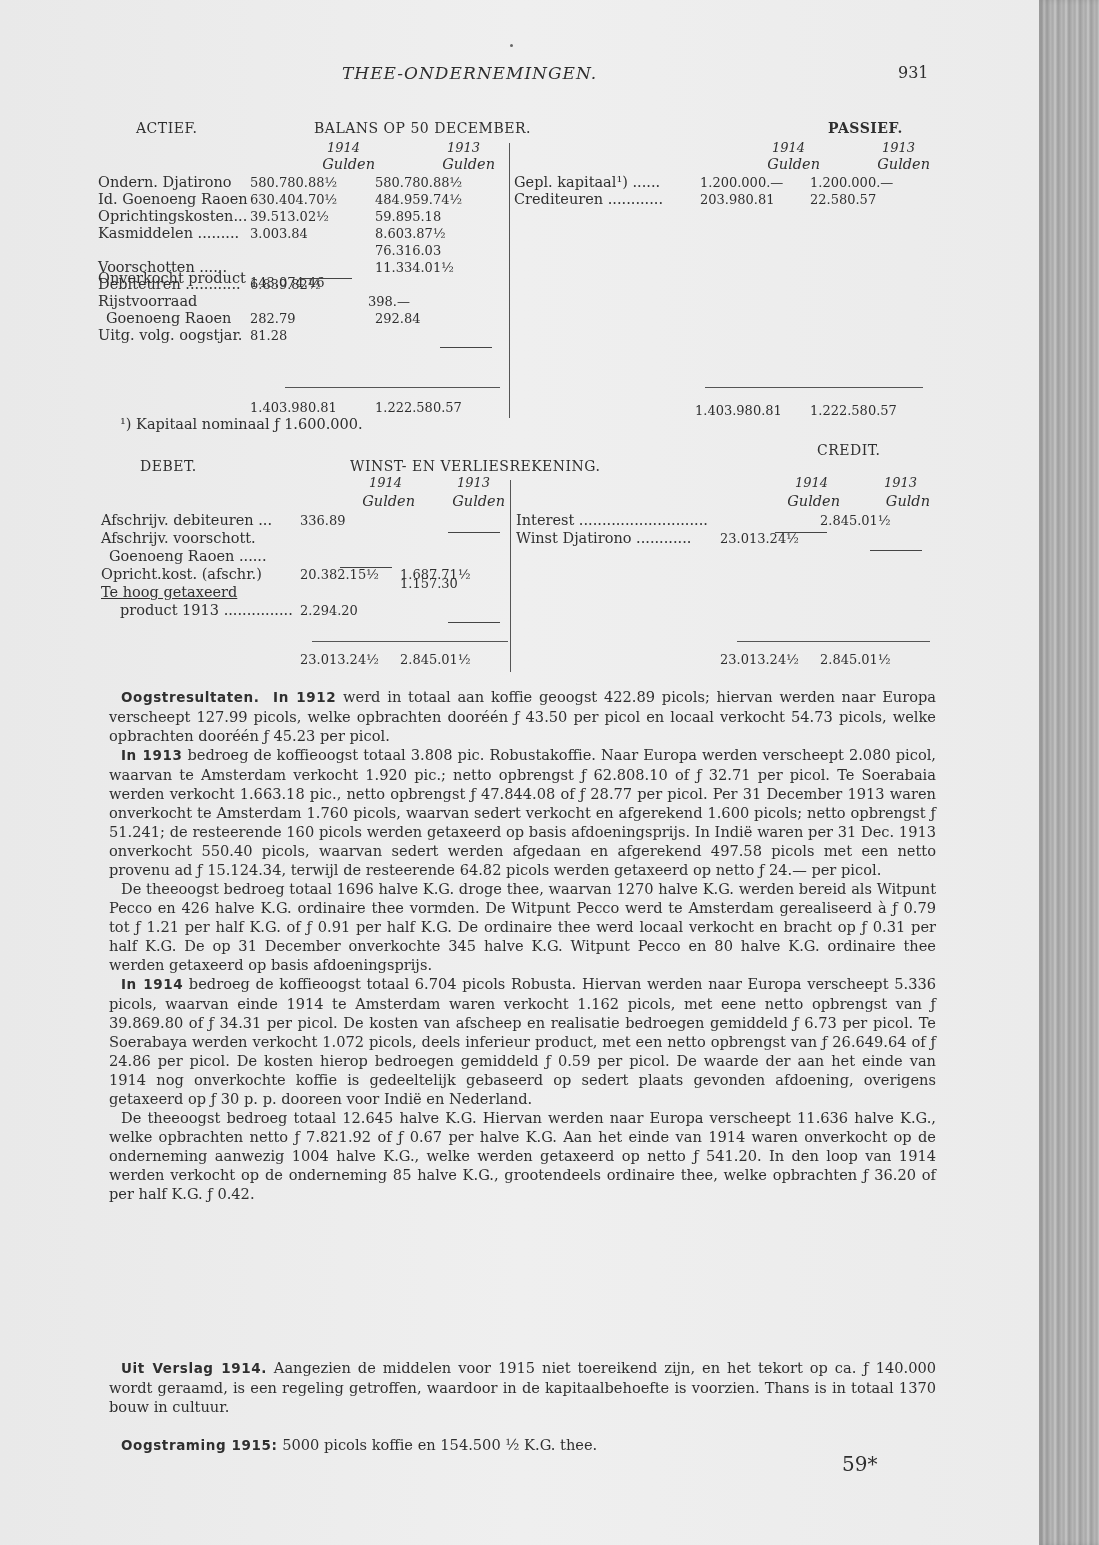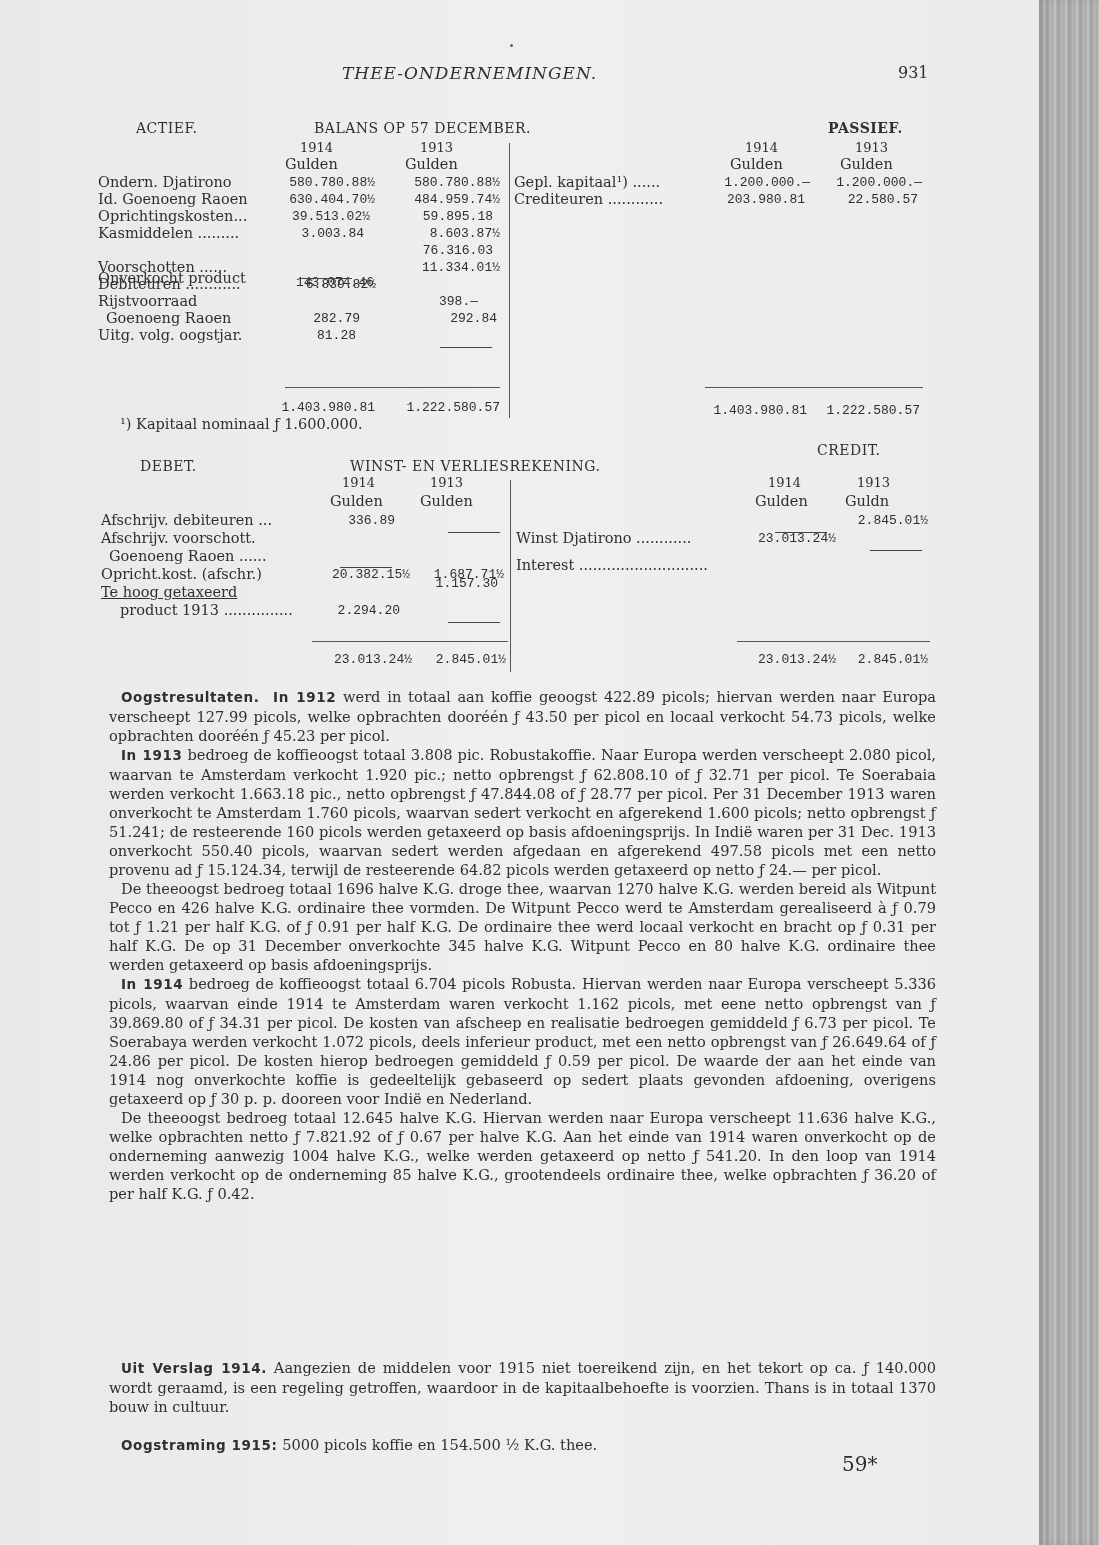--- a/index.html
+++ b/index.html
@@ -22,22 +22,22 @@
   .abs { position: absolute; white-space: nowrap; }
   .running-head {
     left: 342px; top: 63px; font-size: 17px; font-style: italic; letter-spacing: 1px;
   }
   .page-num { left: 898px; top: 63px; font-size: 16px; }
   .dot { left: 510px; top: 44px; width: 3px; height: 3px; background:#666; border-radius:50%; }
 
   .tbl { font-size: 14.5px; line-height: 17px; }
   .hdr { font-size: 14px; letter-spacing: 0.5px; }
   .num { font-size: 13px; }
-  .r { text-align: right; font-family: Liberation Mono, monospace; }
-  .c { text-align: left; }
+  .r { text-align: left; }
+  .c { text-align: right; font-style: italic; }
   .rule-v { position: absolute; width: 1px; background: #555; }
   .rule-h { position: absolute; height: 1px; background: #555; }
   .dash { display:inline-block; width: 52px; height:1px; background:#444; vertical-align: middle; }
 
   .prose {
     position: absolute; left: 109px; width: 827px;
     font-size: 14.6px; line-height: 19px; text-align: justify;
   }
   .prose p { margin: 0; text-indent: 0; }
   .prose .ind { text-indent: 12px; }
@@ -52,21 +52,21 @@
 
 <div class="page"></div>
 <div class="binding"></div>
 
 <div class="abs dot"></div>
 <div class="abs running-head">THEE-ONDERNEMINGEN.</div>
 <div class="abs page-num">931</div>
 
 <section>
   <div class="abs hdr" style="left:136px; top:120px;">ACTIEF.</div>
-  <div class="abs hdr" style="left:314px; top:120px;">BALANS OP 57 DECEMBER.</div>
+  <div class="abs hdr" style="left:314px; top:120px;">BALANS OP 50 DECEMBER.</div>
   <div class="abs hdr" style="left:828px; top:120px;font-weight:bold;">PASSIEF.</div>
 
   <div class="abs num c" style="left:300px; top:140px; width:60px;">1914</div>
   <div class="abs num c" style="left:420px; top:140px; width:60px;">1913</div>
   <div class="abs tbl c" style="left:285px; top:156px; width:90px;">Gulden</div>
   <div class="abs tbl c" style="left:405px; top:156px; width:90px;">Gulden</div>
 
   <div>
     <div class="abs tbl" style="left:98px; top:174px;">Ondern. Djatirono</div>
     <div class="abs num r" style="left:250px; top:175px; width:125px;">580.780.88½</div>
@@ -171,21 +171,21 @@
   <div class="abs num r" style="left:400px; top:652px; width:106px;">2.845.01½</div>
 
   <div class="rule-v" style="left:510px; top:480px; height:192px;"></div>
 
   <div class="abs num c" style="left:768px; top:475px; width:60px;">1914</div>
   <div class="abs num c" style="left:857px; top:475px; width:60px;">1913</div>
   <div class="abs tbl c" style="left:755px; top:493px; width:85px;">Gulden</div>
   <div class="abs tbl c" style="left:845px; top:493px; width:85px;">Guldn</div>
 
   <div>
-    <div class="abs tbl" style="left:516px; top:512px;margin-top:45px;">Interest ............................</div>
+    <div class="abs tbl" style="left:516px; top:512px;">Interest ............................</div>
     <div class="abs" style="left:775px; top:522px;"><span class="dash"></span></div>
     <div class="abs num r" style="left:820px; top:513px; width:108px;">2.845.01½</div>
 
     <div class="abs tbl" style="left:516px; top:530px;">Winst Djatirono ............</div>
     <div class="abs num r" style="left:720px; top:531px; width:116px;">23.013.24½</div>
     <div class="abs" style="left:870px; top:540px;"><span class="dash"></span></div>
   </div>
 
   <div class="rule-h" style="left:737px; top:641px; width:193px;"></div>
   <div class="abs num r" style="left:720px; top:652px; width:116px;">23.013.24½</div>

